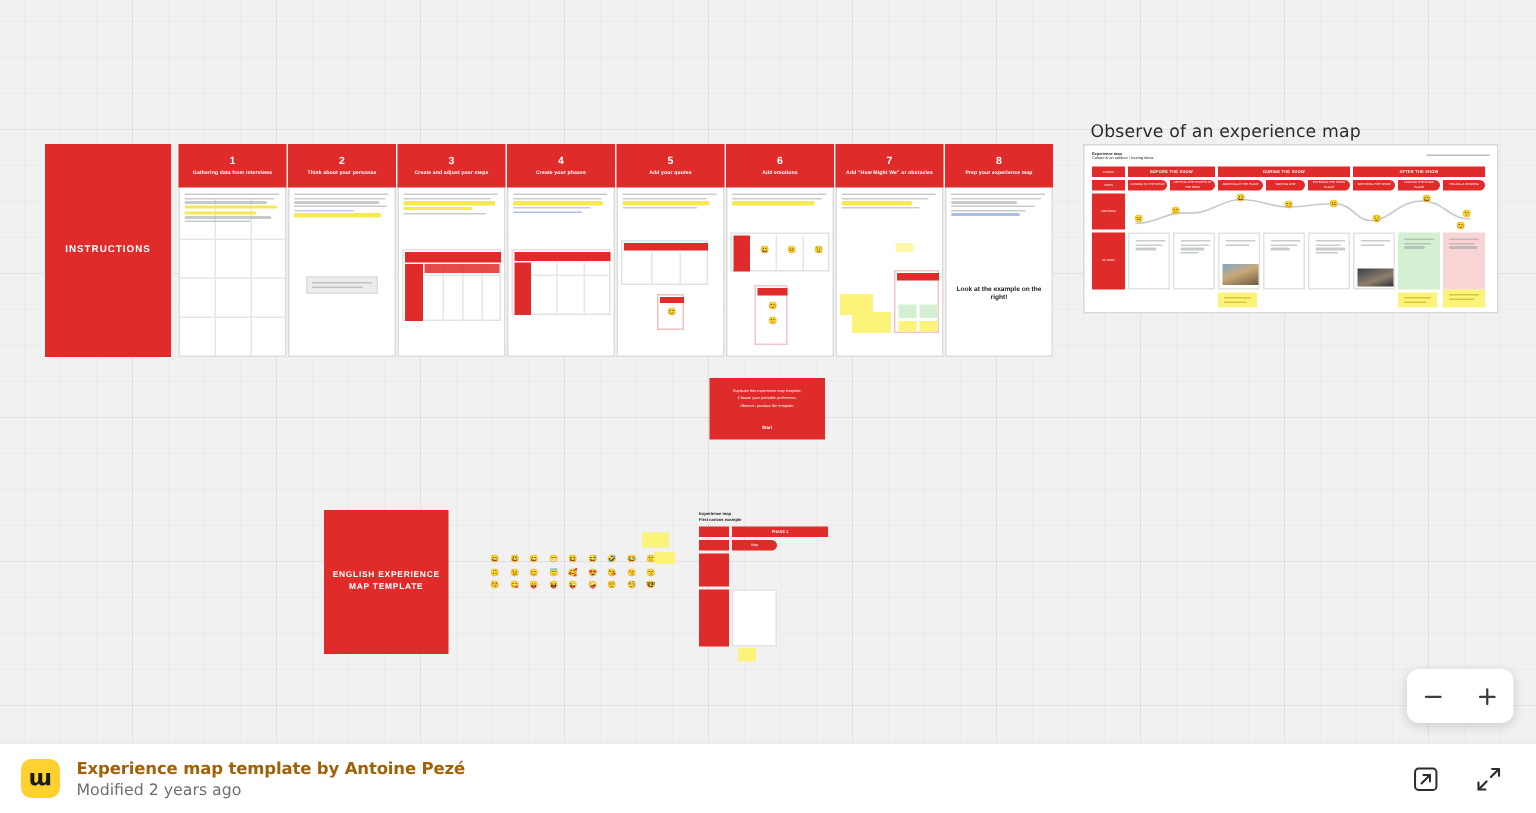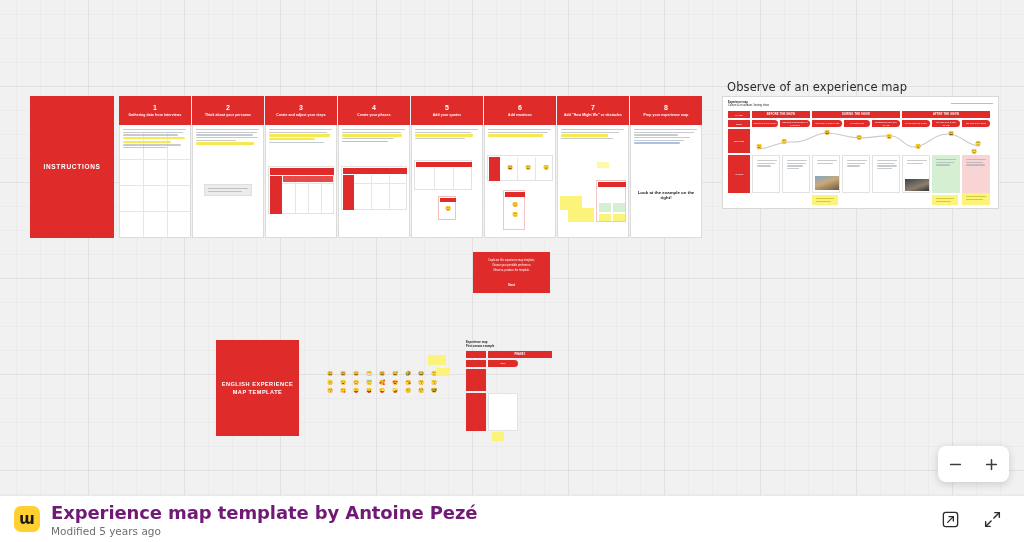--- a/index.html
+++ b/index.html
@@ -75,21 +75,21 @@
   .zoomctl svg{display:block;}
 
   
   .footer{position:absolute;left:0;bottom:0;width:1024px;height:46px;background:#fff;
     border-top:1px solid #eaeaea;display:flex;align-items:center;}
   .logo{width:26px;height:26px;border-radius:7px;background:#ffd02f;margin-left:14px;
     display:flex;align-items:center;justify-content:center;flex:none;}
   .logo span{font-family:"DejaVu Sans",sans-serif;font-weight:700;font-size:15px;color:#1a1a1a;
     transform:rotate(180deg);line-height:1;}
   .meta{margin-left:11px;display:flex;flex-direction:column;justify-content:center;gap:2px;}
-  .meta .title{font-size:18px;font-weight:700;color:#701a75;font-family:"DejaVu Sans",sans-serif;letter-spacing:-.1px;}
+  .meta .title{font-size:11px;font-weight:700;color:#a16207;font-family:"DejaVu Sans",sans-serif;letter-spacing:-.1px;}
   .meta .sub{font-size:10.5px;color:#6f6f6f;font-family:"DejaVu Sans",sans-serif;}
   .footer-actions{margin-left:auto;display:flex;align-items:center;gap:18px;margin-right:20px;}
   .fbtn{all:unset;cursor:pointer;width:24px;height:24px;display:flex;align-items:center;justify-content:center;color:#2b2b2b;}
 </style>
 </head>
 <body>
 
 <div class="app">
 
   <div class="canvas">
@@ -472,21 +472,21 @@
     </div>
 
   </div>
 
   <div class="footer">
     <div class="logo">
       <span>m</span>
     </div>
     <div class="meta">
       <div class="title">Experience map template by Antoine Pezé</div>
-      <div class="sub">Modified 5 years ago</div>
+      <div class="sub">Modified 2 years ago</div>
     </div>
     <div class="footer-actions">
       <button class="fbtn" aria-label="open in new tab">
         <svg width="19" height="19" viewBox="0 0 20 20">
           <rect x="2.5" y="2.5" width="15" height="15" rx="2.5" fill="none" stroke="currentColor" stroke-width="1.4"></rect>
           <path d="M7 13L13 7" stroke="currentColor" stroke-width="1.4" stroke-linecap="round"></path>
           <path d="M8.4 7H13V11.6" fill="none" stroke="currentColor" stroke-width="1.4" stroke-linecap="round" stroke-linejoin="round"></path>
         </svg>
       </button>
       <button class="fbtn" aria-label="fullscreen">

